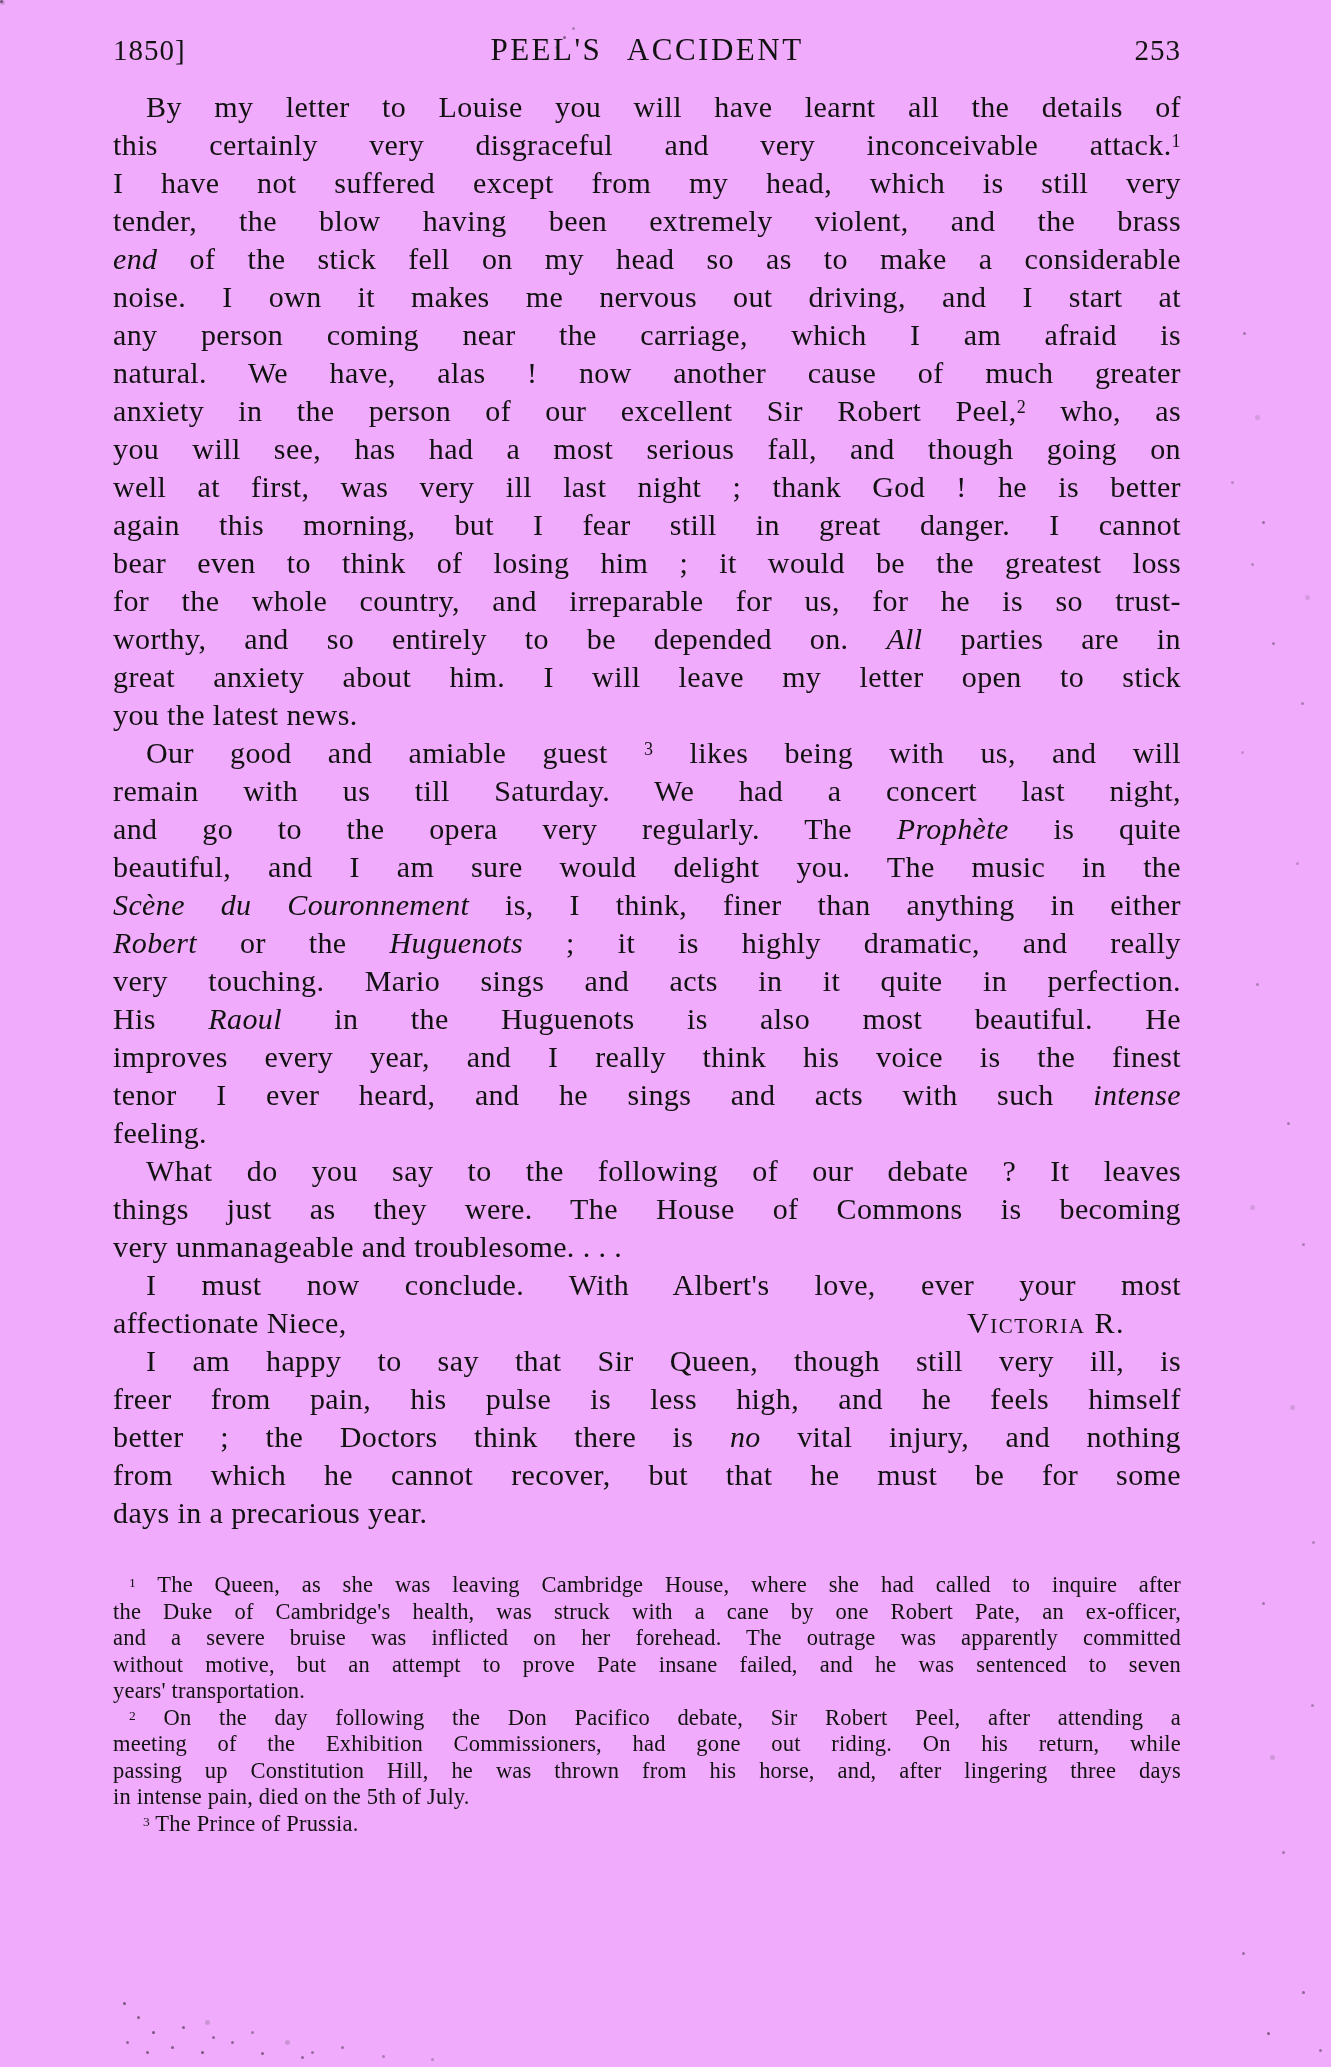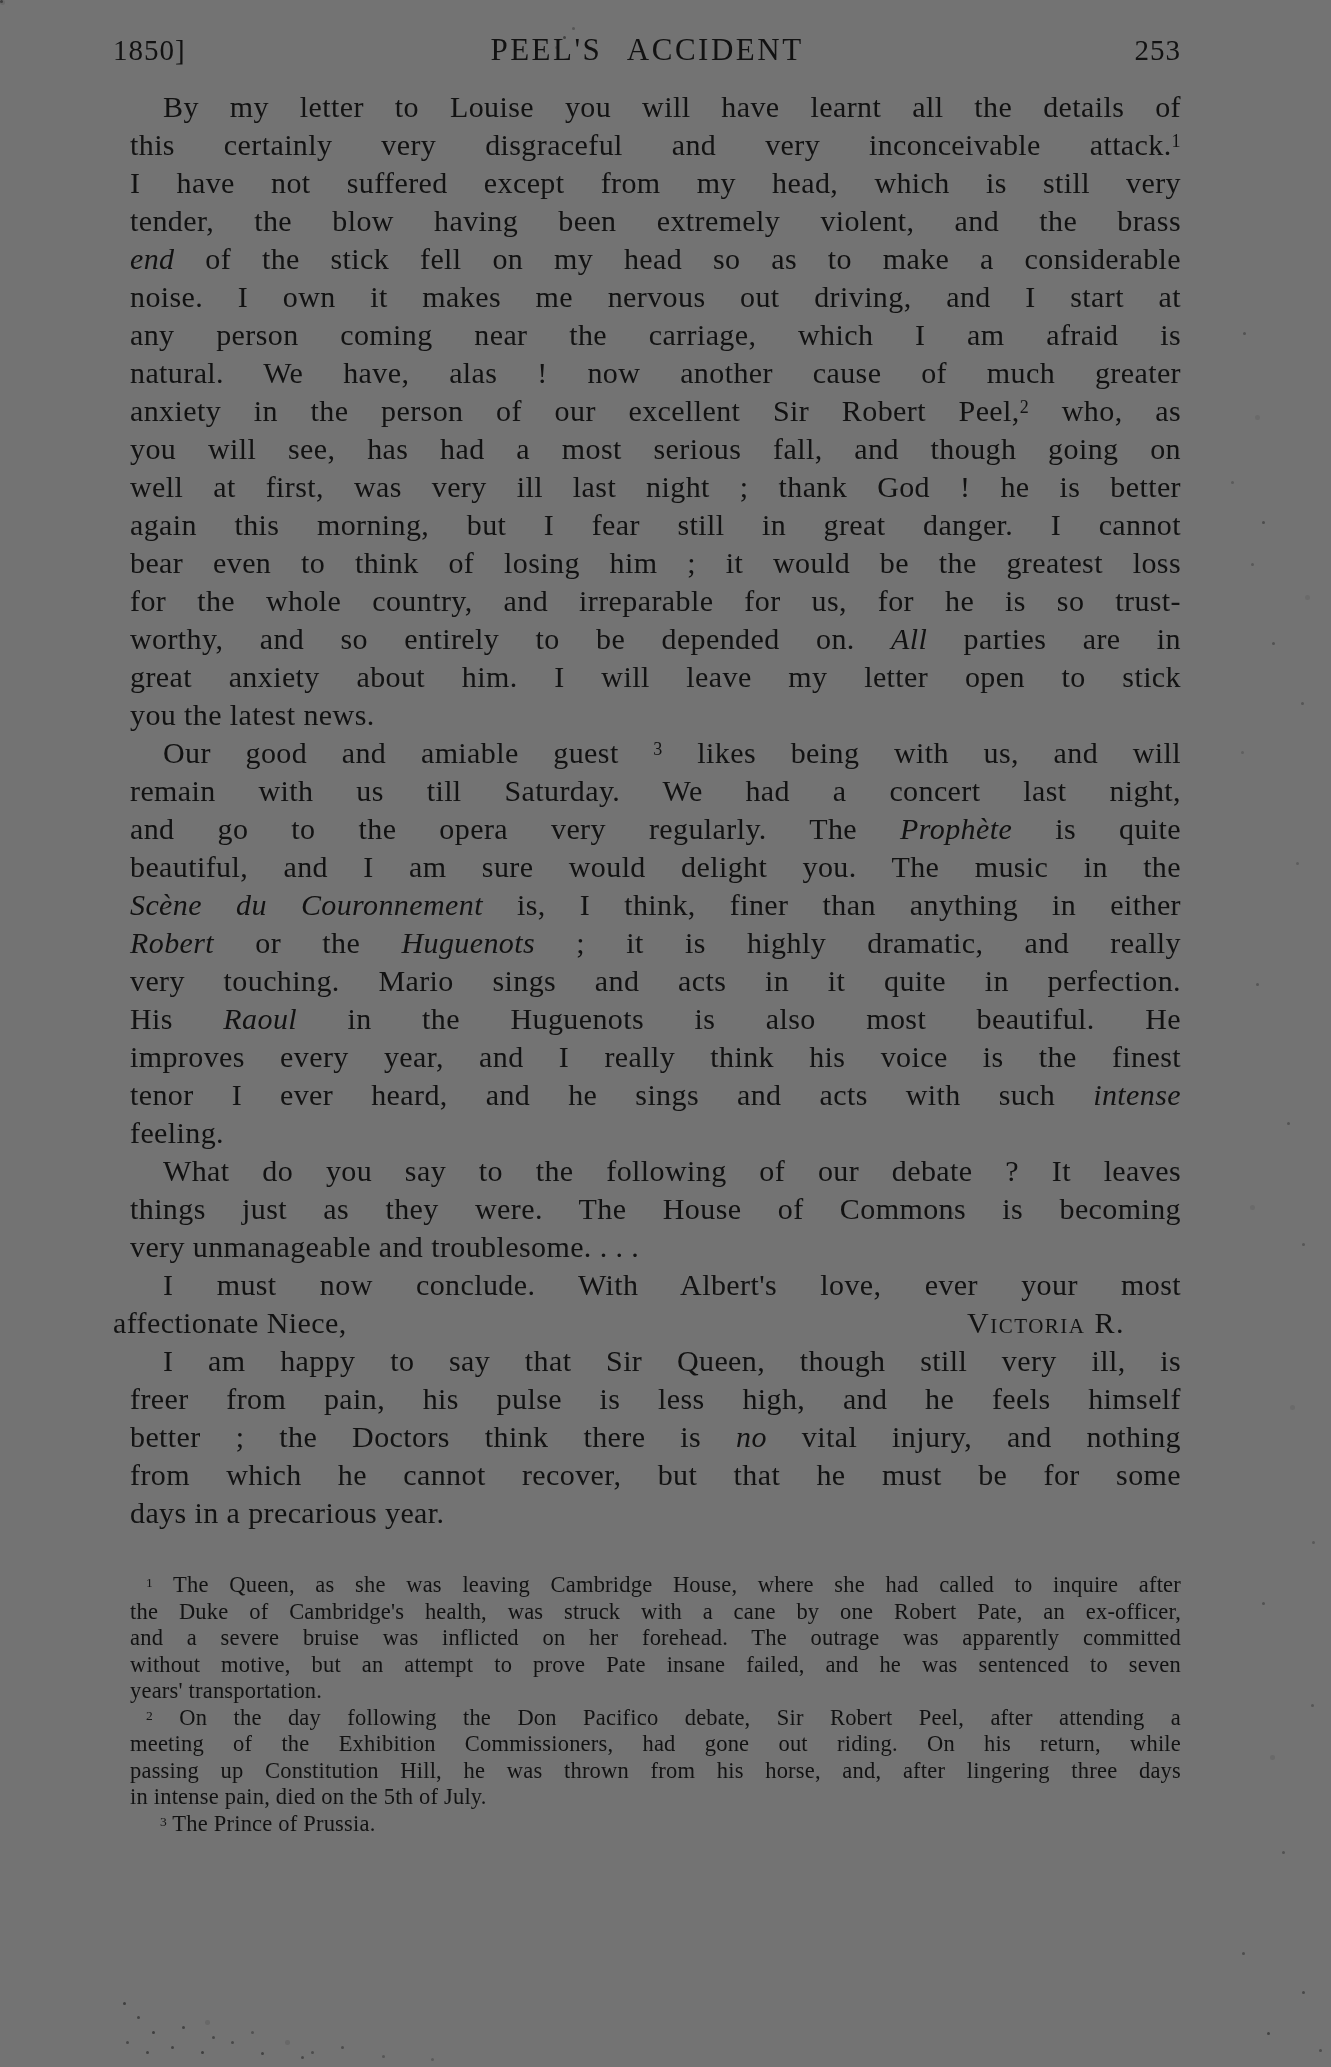--- a/index.html
+++ b/index.html
@@ -1,34 +1,34 @@
 <!DOCTYPE html>
 <html><head>
 <meta charset="utf-8">
 <style>
   html,body{margin:0;padding:0;background:#e8e8e4;}
   .page{
     width:1331px;height:2067px;position:relative;margin:0 auto;
-    background:#737373;color:#121212;overflow:hidden;
+    background:#f0abfc;color:#121212;overflow:hidden;
     font-family:"Liberation Serif","DejaVu Serif",serif;
   }
   
   .header{
     position:absolute;top:32px;left:113px;width:1068px;
     display:flex;align-items:baseline;
   }
   .header .year{width:170px;text-align:left;font-size:29px;letter-spacing:1px;}
   .header .title{flex:1;text-align:center;font-size:31px;letter-spacing:2.5px;word-spacing:16px;}
   .header .pagenum{width:170px;text-align:right;font-size:29px;letter-spacing:1px;}
   
   .letter{
     position:absolute;top:88px;left:113px;width:1068px;
     font-size:30px;line-height:38px;letter-spacing:0.4px;
   }
-  .line{min-height:38px;white-space:normal;margin-left:17px;}
+  .line{min-height:38px;white-space:normal;}
   .line.just{text-align:justify;text-align-last:justify;}
   .line.ind{text-indent:33px;}
   .line sup{font-size:0.60em;vertical-align:baseline;position:relative;top:-0.45em;line-height:0;}
   .line i{}
   .sig-row{
     display:flex;justify-content:space-between;align-items:baseline;
     min-height:38px;padding-right:56px;box-sizing:border-box;
   }
   .smallcaps{font-variant:small-caps;letter-spacing:1.5px;}
   

